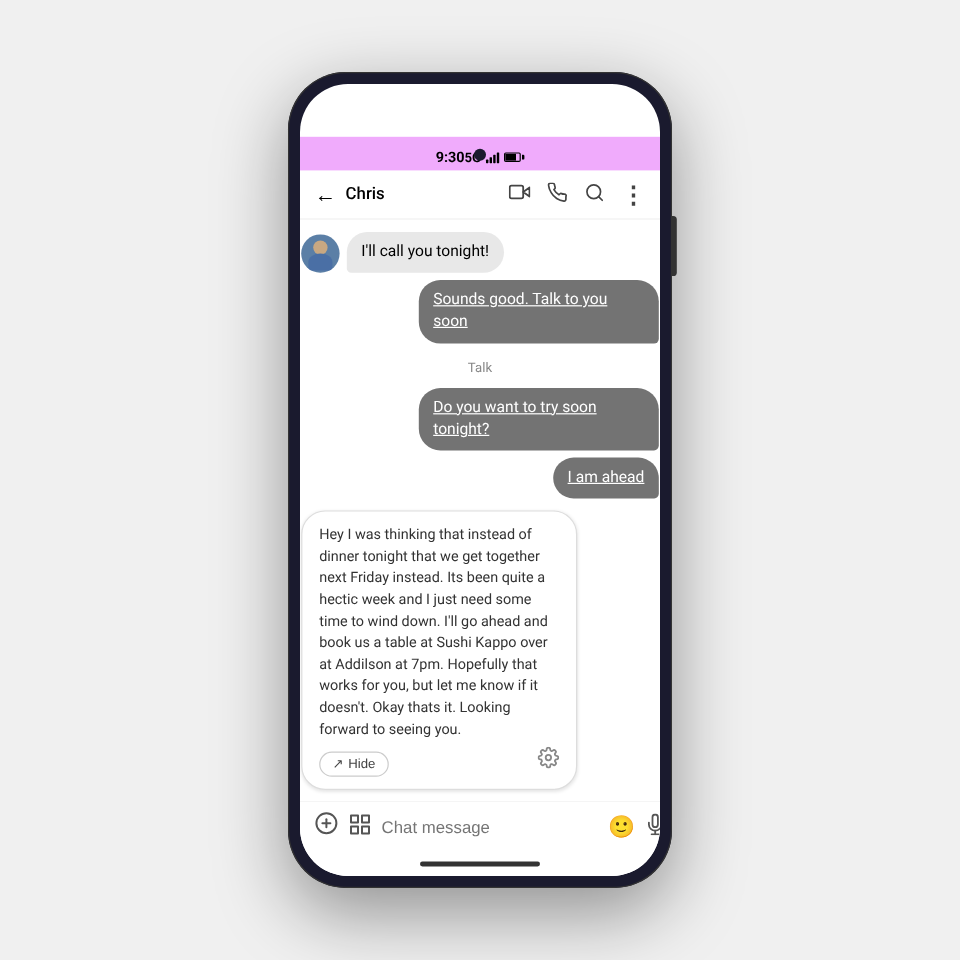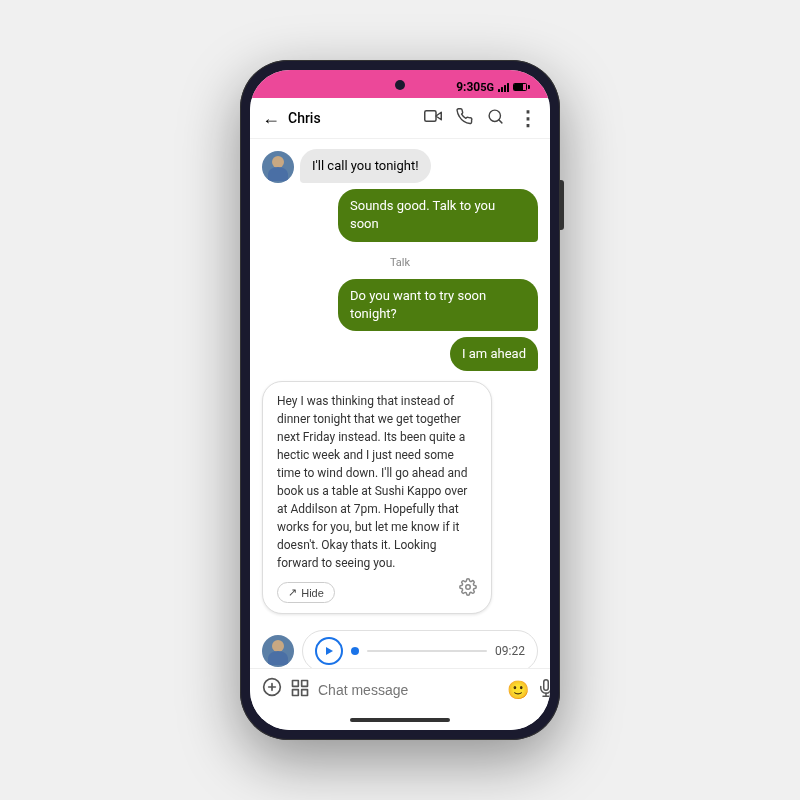--- a/index.html
+++ b/index.html
@@ -30,27 +30,28 @@
       border-radius: 40px;
       overflow: hidden;
       display: flex;
       flex-direction: column;
       position: relative;
     }
 
     
     .status-bar {
       display: flex;
-      justify-content: flex-end;
+      justify-content: center;
       align-items: center;
       padding: 10px 20px 4px 20px;
-      background: #ec4899;
+      background: #f0abfc;
       font-size: 12px;
       font-weight: 600;
       position: relative;
+      margin-top: 44px;
     }
 
     .status-time {
       font-size: 12px;
       font-weight: 700;
       color: #000;
     }
 
     .status-camera {
       width: 10px;
@@ -104,21 +105,21 @@
     .title-icon {
       color: #444;
       font-size: 16px;
       cursor: pointer;
     }
 
     
     .messages-area {
       flex: 1;
       overflow-y: auto;
-      padding: 10px 12px;
+      padding: 10px 1px;
       background: #fff;
       display: flex;
       flex-direction: column;
       gap: 6px;
     }
 
     .msg-row {
       display: flex;
       align-items: flex-end;
       gap: 6px;
@@ -178,23 +179,24 @@
       line-height: 1.4;
     }
 
     .bubble.received {
       background: #e8e8e8;
       color: #000;
       border-bottom-left-radius: 4px;
     }
 
     .bubble.sent {
-      background: #4d7c0f;
+      background: #737373;
       color: #fff;
       border-bottom-right-radius: 4px;
+      text-decoration: underline;
     }
 
     .date-divider {
       text-align: center;
       font-size: 11px;
       color: #888;
       margin: 8px 0 4px;
     }
 
     

